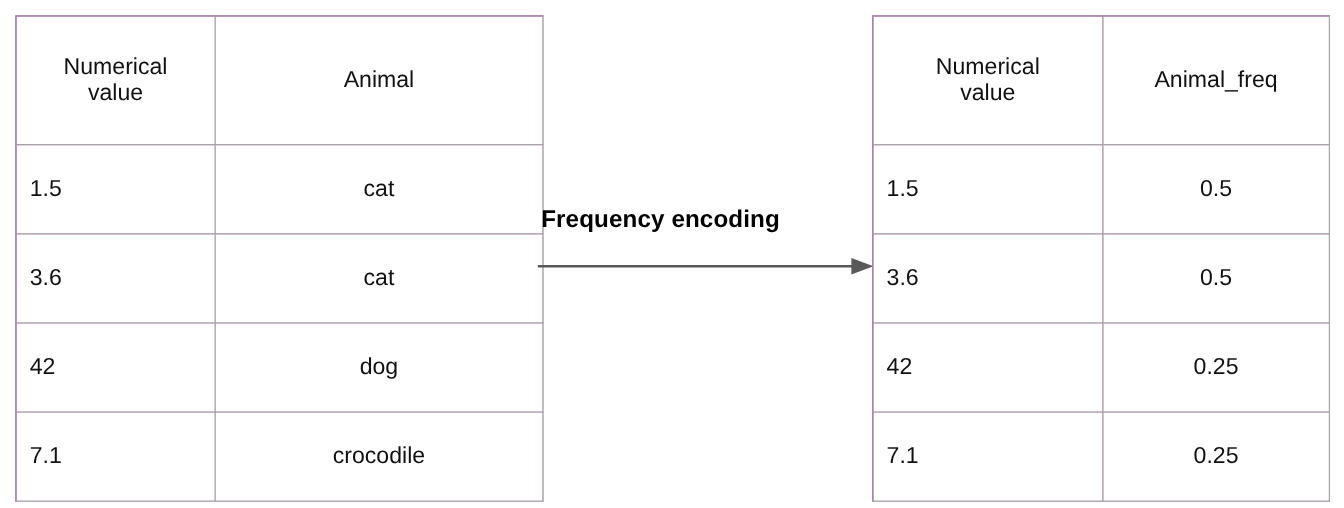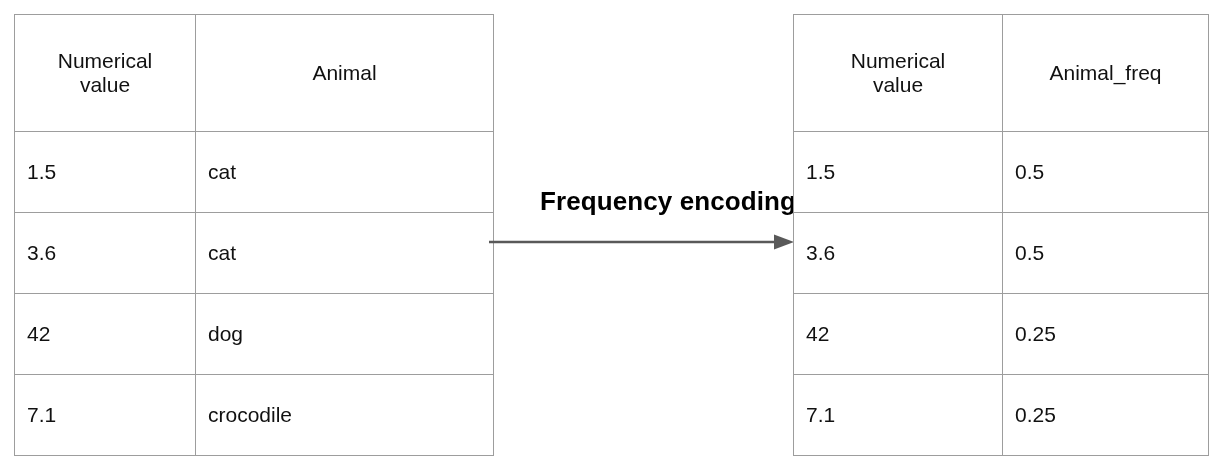--- a/index.html
+++ b/index.html
@@ -40,21 +40,21 @@
   .data-table .hdr {
     text-align: center;
     height: 116px;
   }
   .data-table .body-row td {
     height: 80px;
   }
   .col-num {
   }
   .col-txt {
-    text-align: left;
+    text-align: center;
   }
 
   
   #table-input {
     left: 14px;
     top: 14px;
     width: 479px;
   }
   #table-input .c1 { width: 181px; }
   #table-input .c2 { width: 298px; }
@@ -74,22 +74,22 @@
     left: 488px;
     top: 186px;
     width: 308px;
     height: 78px;
   }
   .transform-label {
     position: absolute;
     left: 4px;
     top: 0px;
     width: 304px;
-    text-align: right;
-    font-size: 26px;
+    text-align: left;
+    font-size: 22px;
     font-weight: bold;
     color: #000000;
     letter-spacing: 0.1px;
     white-space: nowrap;
   }
   .transform-arrow {
     position: absolute;
     left: 0;
     top: 44px;
     width: 308px;

